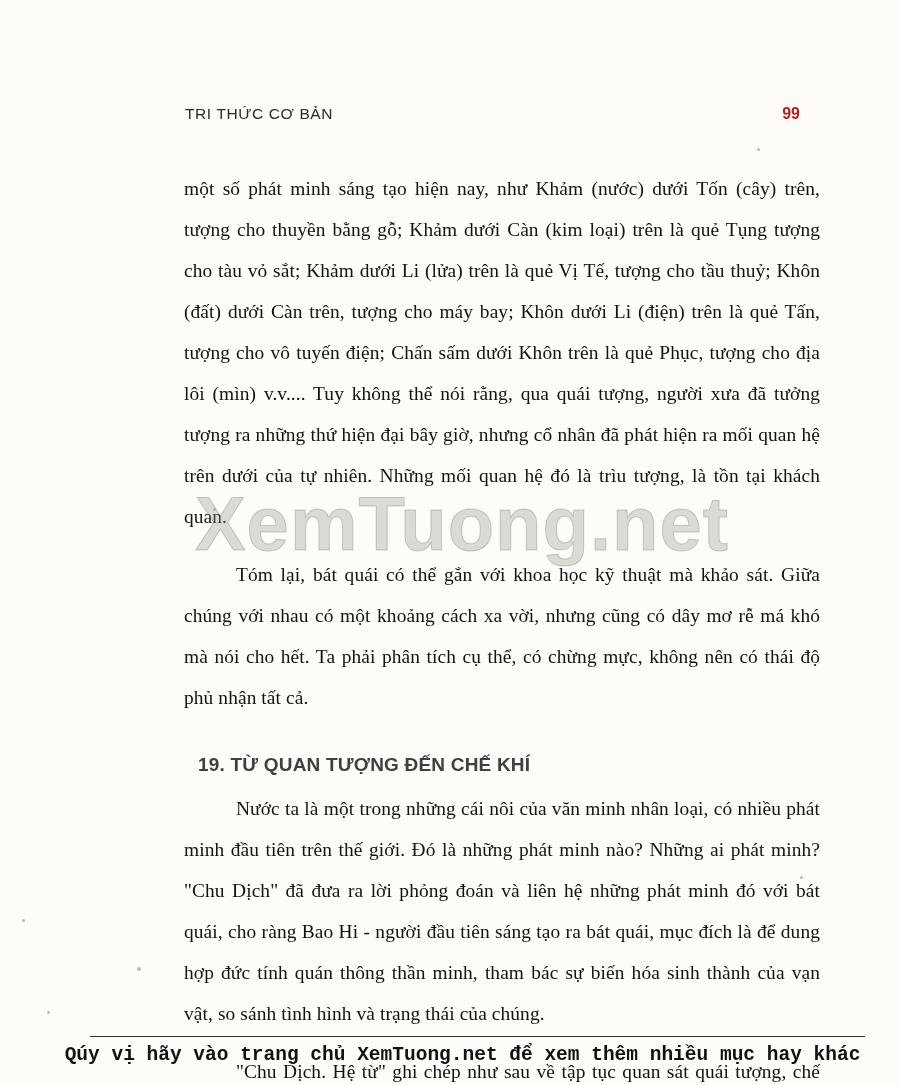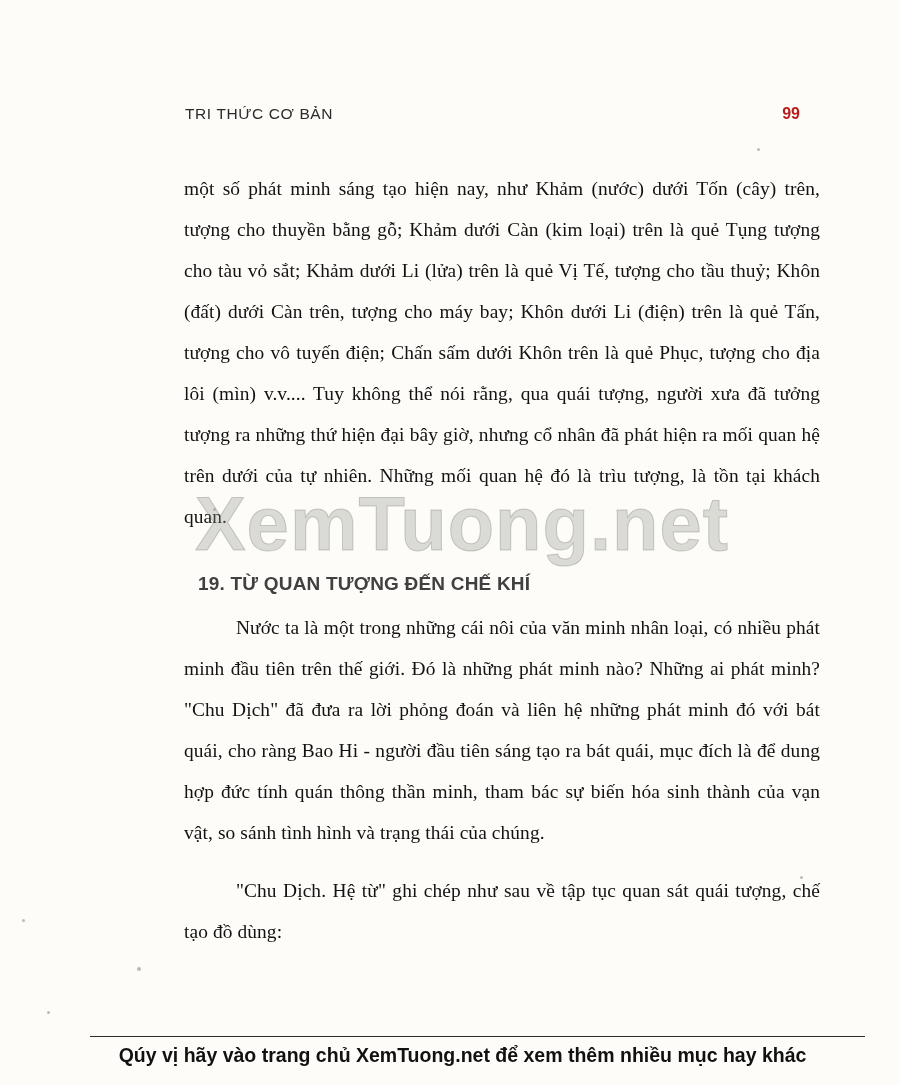--- a/index.html
+++ b/index.html
@@ -102,21 +102,21 @@
     right: 35px;
     top: 1036px;
     border-top: 1px solid #2b2b2b;
   }
   .footer-note {
     position: absolute;
     left: 60px;
     right: 35px;
     top: 1044px;
     text-align: center;
-    font-family: Liberation Sans, sans-serif;
+    font-family: Liberation Mono, monospace;
     font-size: 19.5px;
     font-weight: bold;
     color: #111;
     white-space: nowrap;
   }
 
   
   .speck {
     position: absolute;
     background: #9a968c;
@@ -129,20 +129,21 @@
 
 <div class="page">
 
   <div class="running-head">
     <div class="head-title">TRI THỨC CƠ BẢN</div>
     <div class="page-number">99</div>
   </div>
 
   <div class="content">
     <p class="body-paragraph">một số phát minh sáng tạo hiện nay, như Khảm (nước) dưới Tốn (cây) trên, tượng cho thuyền bằng gỗ; Khảm dưới Càn (kim loại) trên là quẻ Tụng tượng cho tàu vỏ sắt; Khảm dưới Li (lửa) trên là quẻ Vị Tế, tượng cho tầu thuỷ; Khôn (đất) dưới Càn trên, tượng cho máy bay; Khôn dưới Li (điện) trên là quẻ Tấn, tượng cho vô tuyến điện; Chấn sấm dưới Khôn trên là quẻ Phục, tượng cho địa lôi (mìn) v.v.... Tuy không thể nói rằng, qua quái tượng, người xưa đã tưởng tượng ra những thứ hiện đại bây giờ, nhưng cổ nhân đã phát hiện ra mối quan hệ trên dưới của tự nhiên. Những mối quan hệ đó là trìu tượng, là tồn tại khách quan.</p>
+    <p class="body-paragraph indent gap-before">Tóm lại, bát quái có thể gắn với khoa học kỹ thuật mà khảo sát. Giữa chúng với nhau có một khoảng cách xa vời, nhưng cũng có dây mơ rễ má khó mà nói cho hết. Ta phải phân tích cụ thể, có chừng mực, không nên có thái độ phủ nhận tất cả.</p>
 
     <h2 class="section-heading">19. TỪ QUAN TƯỢNG ĐẾN CHẾ KHÍ</h2>
 
     <p class="body-paragraph indent">Nước ta là một trong những cái nôi của văn minh nhân loại, có nhiều phát minh đầu tiên trên thế giới. Đó là những phát minh nào? Những ai phát minh? "Chu Dịch" đã đưa ra lời phỏng đoán và liên hệ những phát minh đó với bát quái, cho ràng Bao Hi - người đầu tiên sáng tạo ra bát quái, mục đích là để dung hợp đức tính quán thông thần minh, tham bác sự biến hóa sinh thành của vạn vật, so sánh tình hình và trạng thái của chúng.</p>
     <p class="body-paragraph indent gap-before">"Chu Dịch. Hệ từ" ghi chép như sau về tập tục quan sát quái tượng, chế tạo đồ dùng:</p>
   </div>
 
   <div class="watermark">XemTuong.net</div>
 
   <div class="footer-rule"></div>

